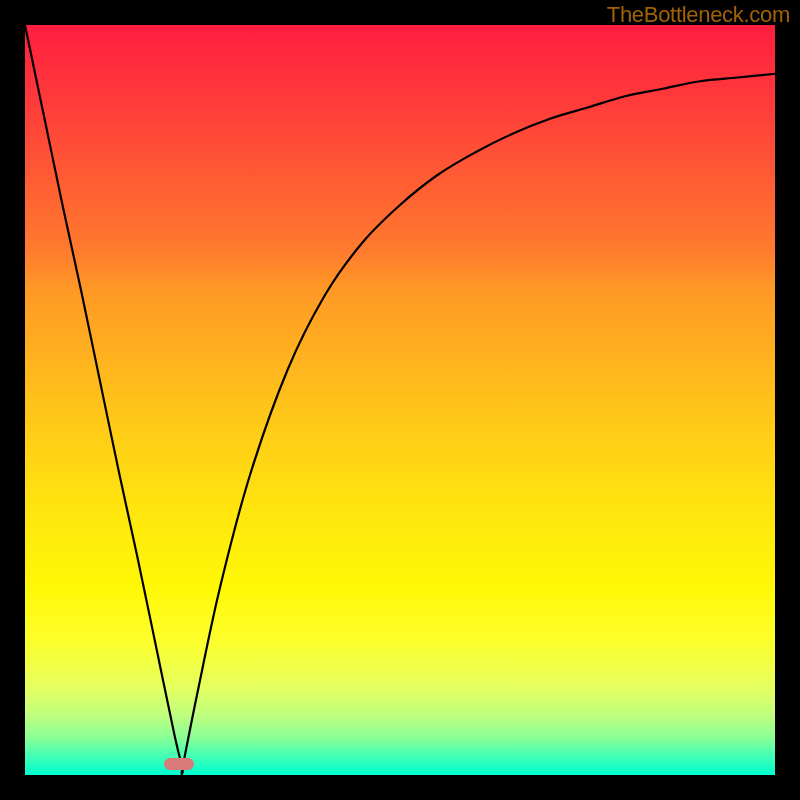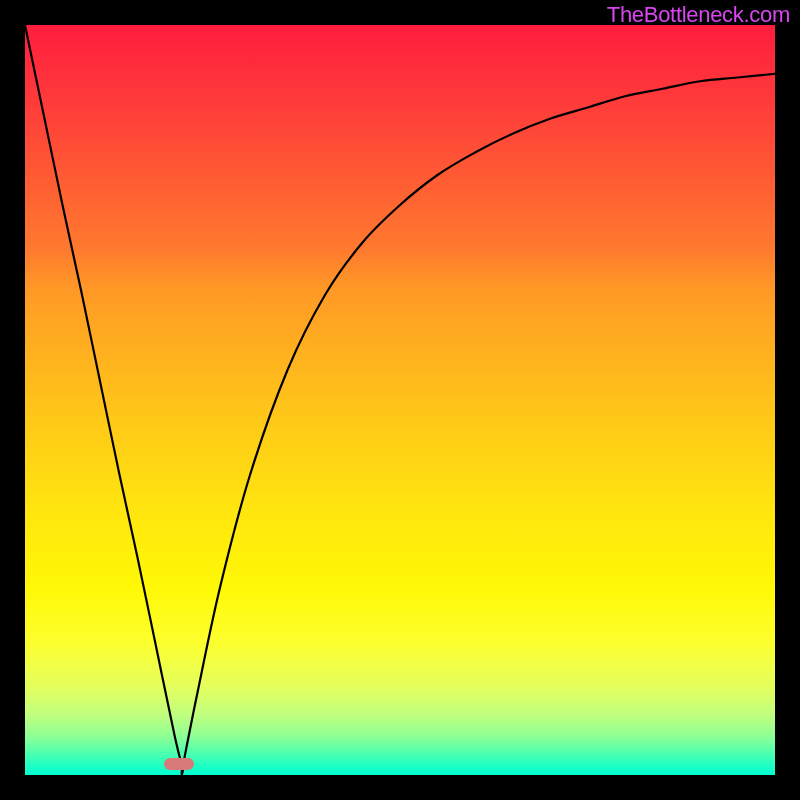--- a/index.html
+++ b/index.html
@@ -38,21 +38,21 @@
       #c0ff7e 92%,
       #8aff96 95%,
       #50ffae 97%,
       #18ffc6 99%,
       #00ffd0 100%);
   }
   .watermark {
     position: absolute;
     top: 2px;
     right: 10px;
-    color: #d946ef;
+    color: #a16207;
     font-size: 22px;
     font-weight: 500;
     letter-spacing: -0.3px;
     z-index: 5;
   }
   svg.curve {
     position: absolute;
     left: 0;
     top: 0;
     width: 750px;

